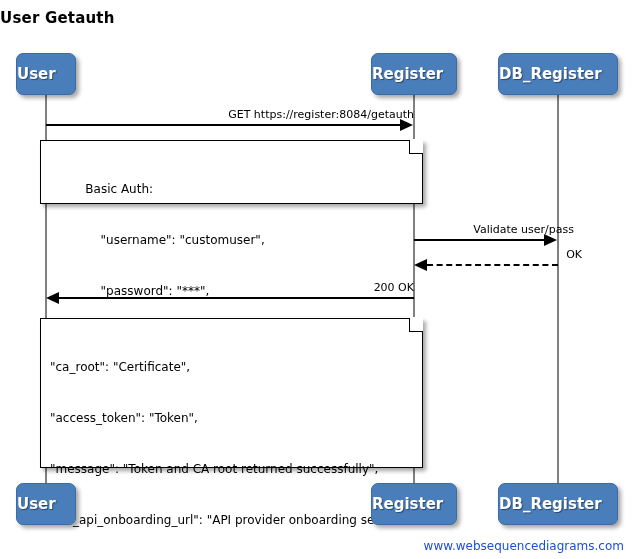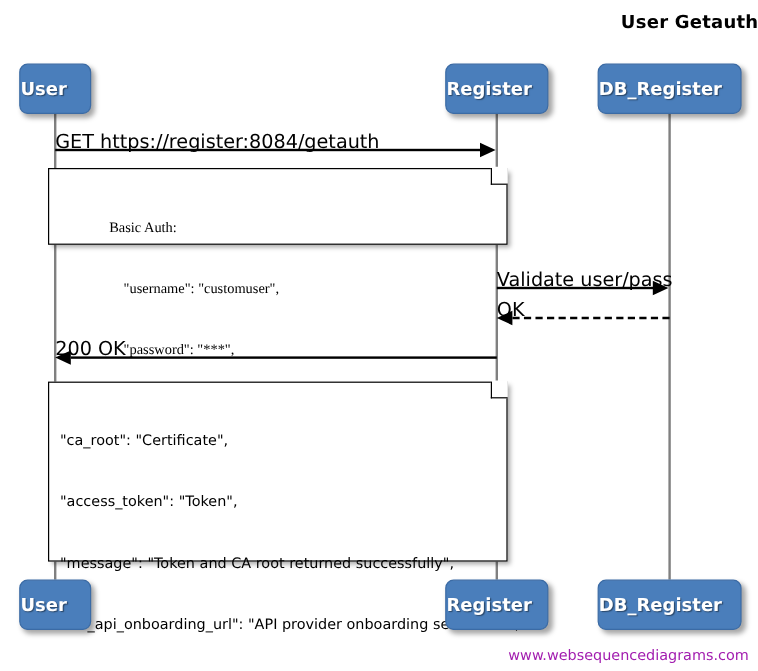--- a/index.html
+++ b/index.html
@@ -17,21 +17,21 @@
   }
   #diagram {
     position: absolute;
     inset: 0;
   }
   .title {
     position: absolute;
     top: 9px;
     left: 0;
     width: 632px;
-    text-align: right;
+    text-align: left;
     font-size: 15px;
     font-weight: bold;
     letter-spacing: 0.2px;
   }
   .actor {
     position: absolute;
     background: #4a7ebb;
     border: 1px solid #3b6ba5;
     border-radius: 7px;
     color: #ffffff;
@@ -65,22 +65,22 @@
     border-bottom: 6px solid transparent;
   }
   .arrowhead.right {
     border-left: 13px solid #000000;
   }
   .arrowhead.left {
     border-right: 13px solid #000000;
   }
   .msg-label {
     position: absolute;
-    font-size: 16px;
-    text-align: left;
+    font-size: 11px;
+    text-align: right;
     white-space: nowrap;
   }
   .note {
     position: absolute;
     background: #ffffff;
     border: 1px solid #000000;
     box-sizing: border-box;
     box-shadow: 3px 3px 4px rgba(0,0,0,0.35);
   }
   .note .fold {
@@ -111,21 +111,21 @@
     white-space: pre;
   }
   .note-text.centered {
     text-align: left;
   }
   .footer {
     position: absolute;
     right: 8px;
     bottom: 6px;
     font-size: 12px;
-    color: #a21caf;
+    color: #1d4ed8;
     white-space: nowrap;
   }
 </style>
 </head>
 <body>
 
 <div id="diagram">
 
   <div class="title">User Getauth</div>
 
@@ -142,21 +142,21 @@
   <div class="actor" style="left:498px; top:53px; width:120px; height:42px;">
     <span>DB_Register</span>
   </div>
 
   <div class="msg-label" style="left:46px; top:108px; width:368px;">GET https://register:8084/getauth</div>
   <div class="msg-line" style="left:46px; top:124px; width:355px;"></div>
   <div class="arrowhead right" style="left:400px; top:119px;"></div>
 
   <div class="note" style="left:40px; top:140px; width:383px; height:64px;">
     <div class="fold"></div>
-    <div class="note-text centered" style="left:23px; top:6px;font-family:Liberation Serif, serif;">
+    <div class="note-text centered" style="left:10px; top:6px;">
       <div>         Basic Auth:</div>
       <div>             "username": "customuser",</div>
       <div>             "password": "***",</div>
     </div>
   </div>
 
   <div class="msg-label" style="left:414px; top:223px; width:160px;">Validate user/pass</div>
   <div class="msg-line" style="left:414px; top:239px; width:131px;"></div>
   <div class="arrowhead right" style="left:544px; top:234px;"></div>
 

